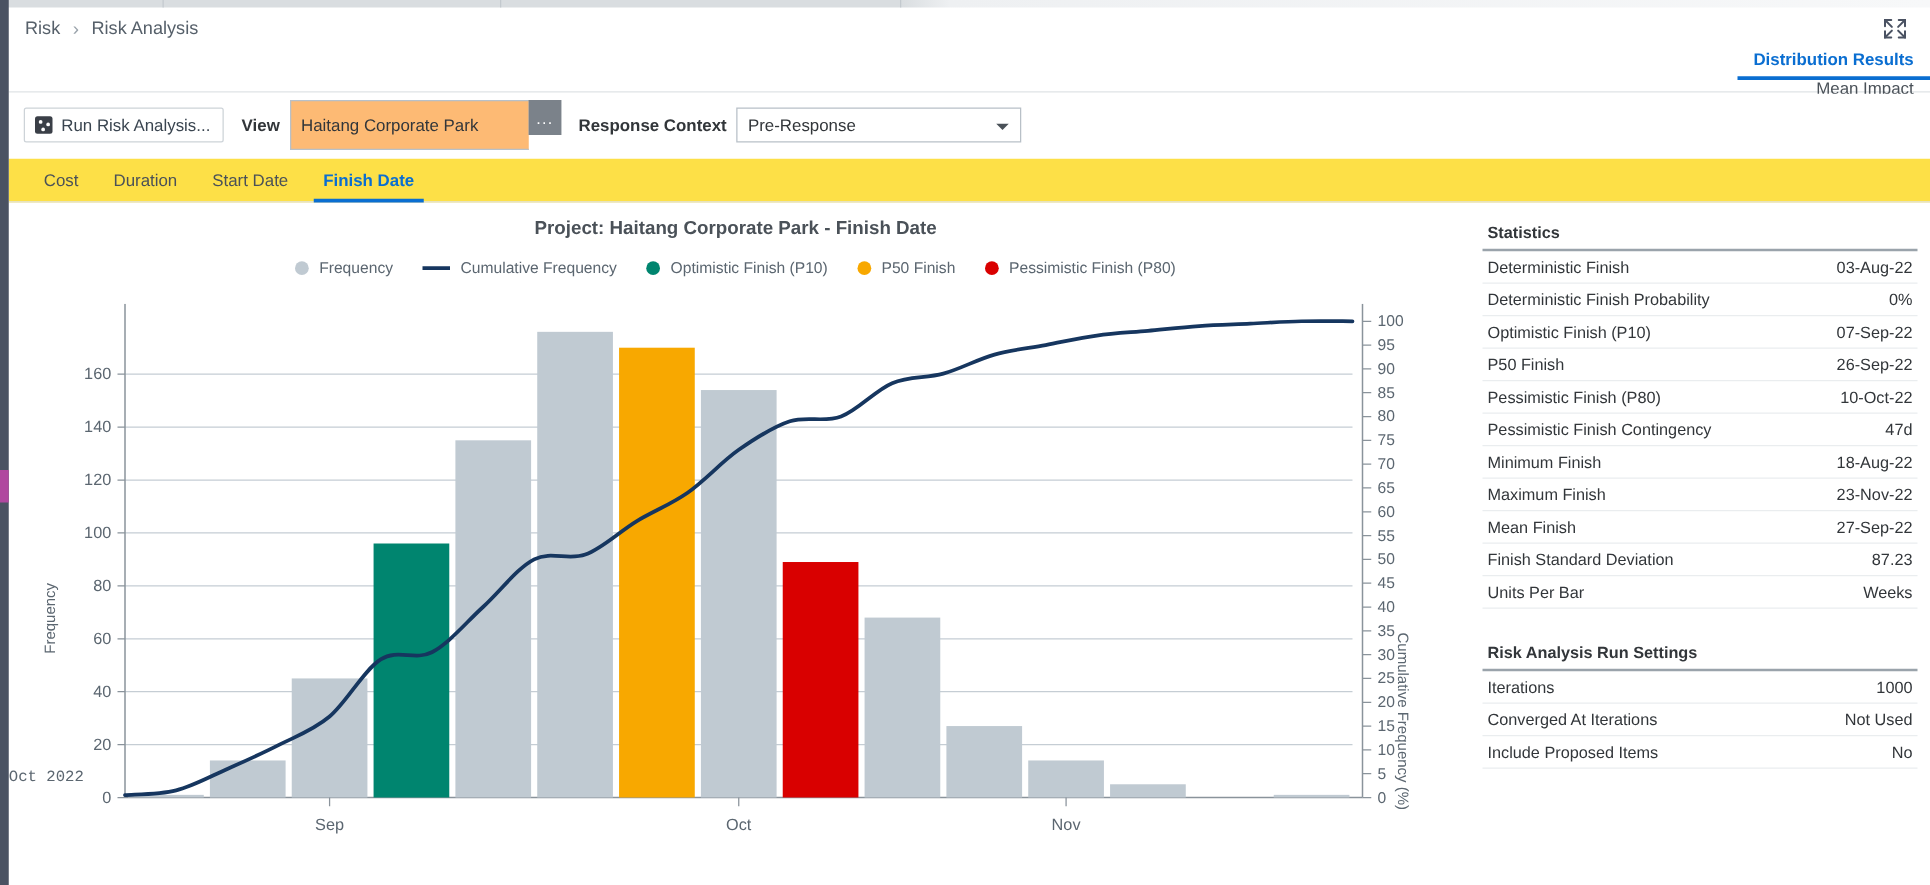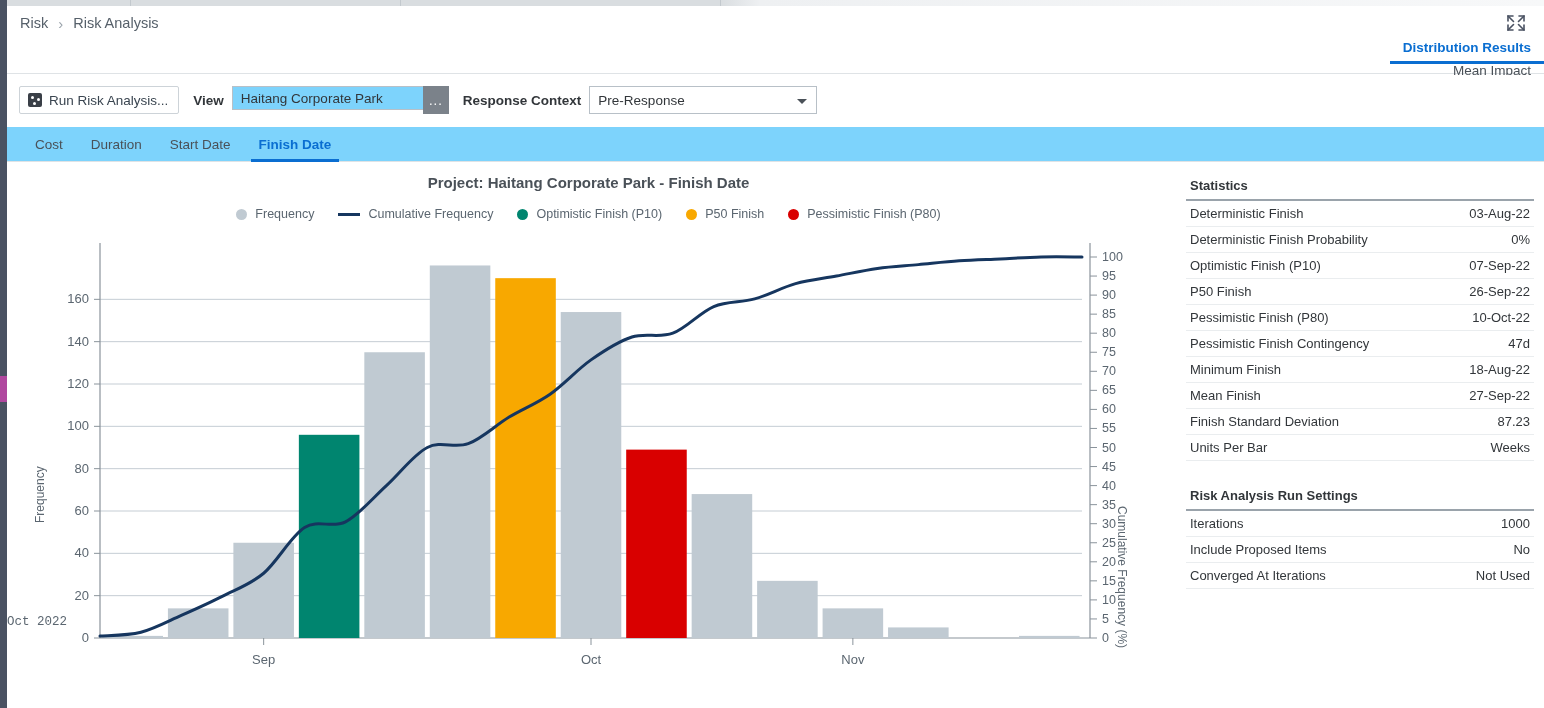--- a/index.html
+++ b/index.html
@@ -77,22 +77,22 @@
     position: relative; flex: 0 0 auto;
   }
   .dice span { position: absolute; width: 3px; height: 3px; background: #fff; border-radius: 50%; }
   .dice span:nth-child(1) { left: 2.5px; top: 2.5px; }
   .dice span:nth-child(2) { right: 2.5px; top: 5px; }
   .dice span:nth-child(3) { left: 5px; bottom: 2.5px; }
 
   .tb-label { font-size: 13.5px; font-weight: bold; color: #32363a; margin-left: 14px; }
   .view-wrap { display: flex; margin-left: 8px; }
   .view-input {
-    width: 191px; height: 24px; border: 1px solid #b8c0c7; border-right: none;
-    background: #7dd3fc; font-size: 13.5px; color: #32363a; padding: 0 8px;
+    width: 191px; height: 40px; border: 1px solid #b8c0c7; border-right: none;
+    background: #fdba74; font-size: 13.5px; color: #32363a; padding: 0 8px;
     font-family: "Liberation Sans", sans-serif; outline: none;
   }
   .view-btn {
     width: 26px; height: 28px; background: #7b828a; border: 1px solid #7b828a;
     color: #fff; font-size: 13px; display: flex; align-items: center;
     justify-content: center; cursor: pointer; letter-spacing: 1px;
   }
   .rc-select {
     margin-left: 8px; width: 228px; height: 28px;
     border: 1px solid #b8c0c7; background: #fff;
@@ -102,21 +102,21 @@
   .caret {
     position: absolute; right: 9px; top: 12px;
     width: 0; height: 0; border-left: 5px solid transparent;
     border-right: 5px solid transparent; border-top: 5px solid #4a5158;
   }
 
   
   .tabs-secondary {
     position: absolute; left: 7px; top: 127px; width: 1537px; height: 35px;
     display: flex; align-items: flex-end; padding-left: 14px;
-    border-bottom: 1px solid #dfe3e6; background: #7dd3fc;
+    border-bottom: 1px solid #dfe3e6; background: #fde047;
   }
   .stab {
     font-size: 13.5px; color: #4a5158; padding: 0 14px 9px 14px;
     cursor: pointer; position: relative; white-space: nowrap;
   }
   .stab.active { color: #0a6ed1; font-weight: bold; }
   .stab.active::after {
     content: ""; position: absolute; left: 6px; right: 6px; bottom: -1px;
     height: 3px; background: #0a6ed1;
   }
@@ -395,41 +395,45 @@
       </div>
       <div class="srow">
         <span class="k">Pessimistic Finish Contingency</span>
         <span class="v">47d</span>
       </div>
       <div class="srow">
         <span class="k">Minimum Finish</span>
         <span class="v">18-Aug-22</span>
       </div>
       <div class="srow">
+        <span class="k">Maximum Finish</span>
+        <span class="v">23-Nov-22</span>
+      </div>
+      <div class="srow">
         <span class="k">Mean Finish</span>
         <span class="v">27-Sep-22</span>
       </div>
       <div class="srow">
         <span class="k">Finish Standard Deviation</span>
         <span class="v">87.23</span>
       </div>
       <div class="srow">
         <span class="k">Units Per Bar</span>
         <span class="v">Weeks</span>
       </div>
     </div>
   <div class="stats-gap"></div>
   <div class="stats-h">Risk Analysis Run Settings</div>
   <div id="runset-rows">
       <div class="srow">
         <span class="k">Iterations</span>
         <span class="v">1000</span>
       </div>
       <div class="srow">
+        <span class="k">Converged At Iterations</span>
+        <span class="v">Not Used</span>
+      </div>
+      <div class="srow">
         <span class="k">Include Proposed Items</span>
         <span class="v">No</span>
       </div>
-      <div class="srow">
-        <span class="k">Converged At Iterations</span>
-        <span class="v">Not Used</span>
-      </div>
     </div>
 </div>
 
 </body></html>

